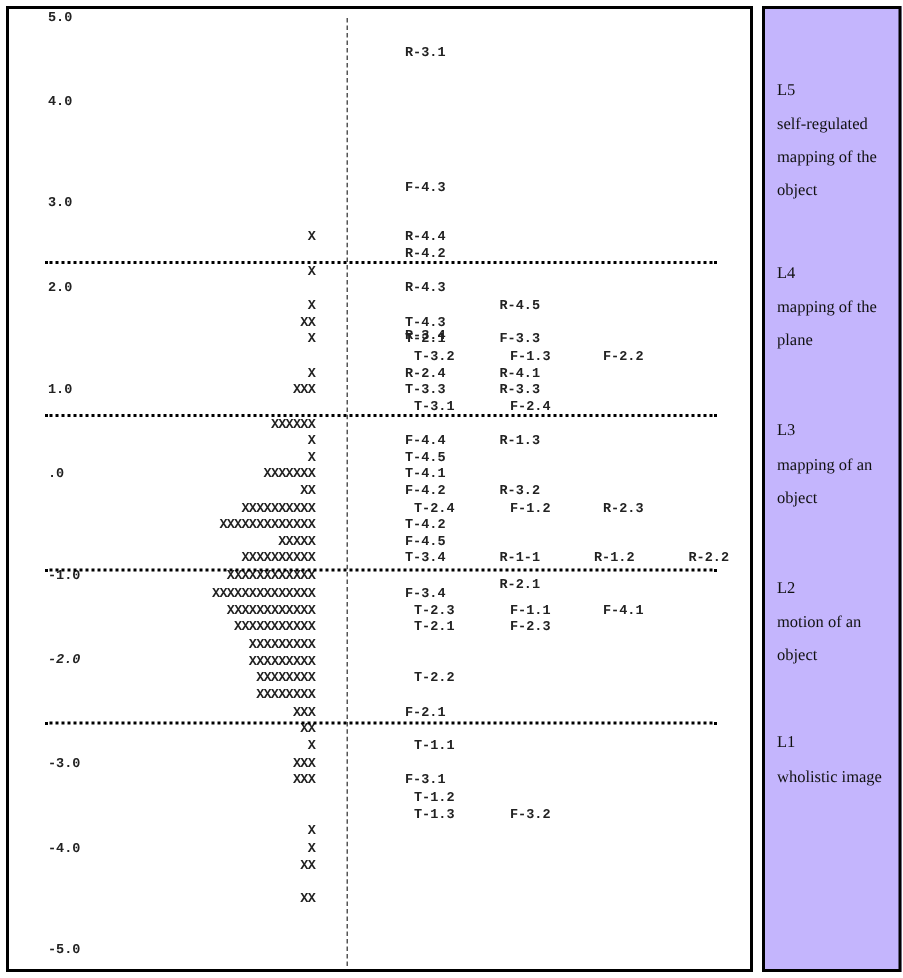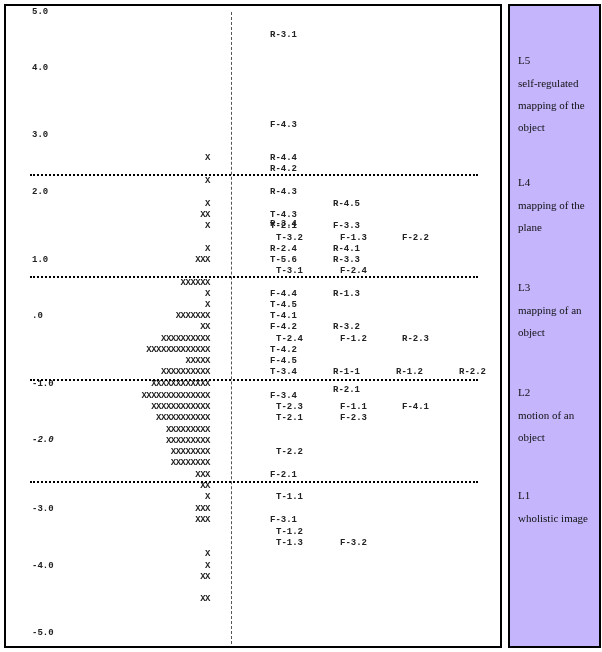--- a/index.html
+++ b/index.html
@@ -97,21 +97,21 @@
       <div class="mono item" style="top: 193px; left: 264px; margin-top: 20px;">R-3.4</div>
       <div class="mono item" style="top: 193px; left: 327px;">R-4.5</div>
       <div class="mono item" style="top: 204px; left: 264px;">T-4.3</div>
       <div class="mono item" style="top: 215px; left: 264px;">T-2.1</div>
       <div class="mono item" style="top: 215px; left: 327px;">F-3.3</div>
       <div class="mono item" style="top: 227px; left: 270px;">T-3.2</div>
       <div class="mono item" style="top: 227px; left: 334px;">F-1.3</div>
       <div class="mono item" style="top: 227px; left: 396px;">F-2.2</div>
       <div class="mono item" style="top: 238px; left: 264px;">R-2.4</div>
       <div class="mono item" style="top: 238px; left: 327px;">R-4.1</div>
-      <div class="mono item" style="top: 249px; left: 264px;">T-5.6</div>
+      <div class="mono item" style="top: 249px; left: 264px;">T-3.3</div>
       <div class="mono item" style="top: 249px; left: 327px;">R-3.3</div>
       <div class="mono item" style="top: 260px; left: 270px;">T-3.1</div>
       <div class="mono item" style="top: 260px; left: 334px; text-align: right;">F-2.4</div>
       <div class="mono item" style="top: 283px; left: 264px;">F-4.4</div>
       <div class="mono item" style="top: 283px; left: 327px;">R-1.3</div>
       <div class="mono item" style="top: 294px; left: 264px;">T-4.5</div>
       <div class="mono item" style="top: 305px; left: 264px;">T-4.1</div>
       <div class="mono item" style="top: 316px; left: 264px;">F-4.2</div>
       <div class="mono item" style="top: 316px; left: 327px;">R-3.2</div>
       <div class="mono item" style="top: 328px; left: 270px;">T-2.4</div>

